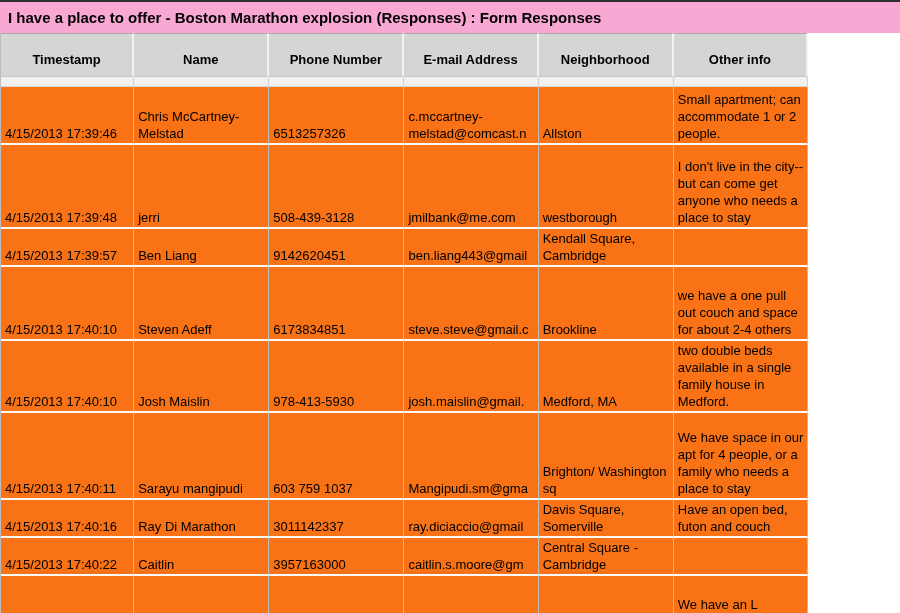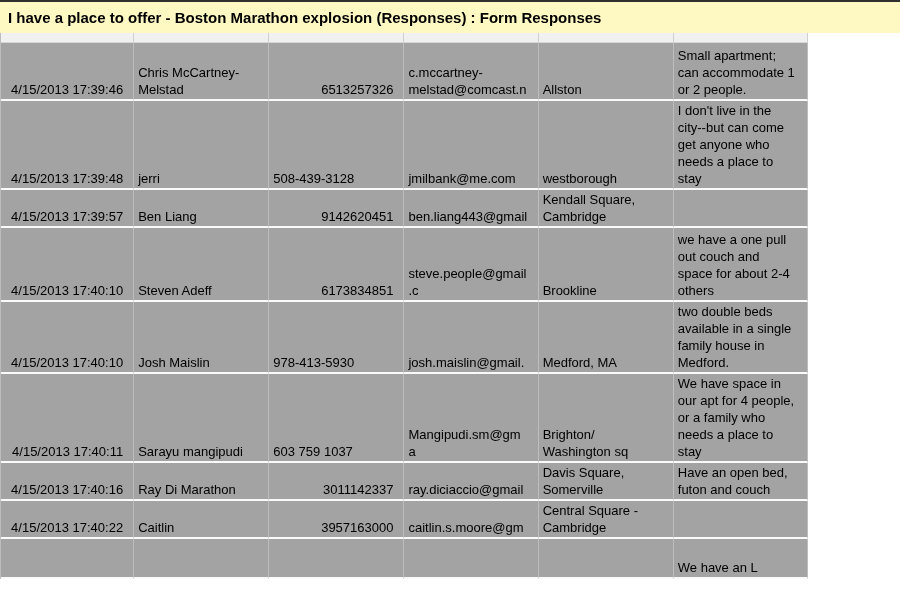--- a/index.html
+++ b/index.html
@@ -2,64 +2,72 @@
 <html><head>
 <meta charset="utf-8">
 <style>
   html,body{margin:0;padding:0;}
   body{
     width:900px;height:613px;overflow:hidden;background:#fff;
     font-family:"Liberation Sans","DejaVu Sans",sans-serif;color:#000;
   }
   .page{border-top:2px solid #2f2f2f;}
   .title-bar{
-    background:#fef9c3;padding:7px 8px 7px 8px;
+    background:#f9a8d4;padding:7px 8px 7px 8px;
     font-size:15px;font-weight:bold;color:#000;white-space:nowrap;overflow:hidden;
   }
   table.sheet{
     border-collapse:separate;border-spacing:0;table-layout:fixed;
     width:808px;border-left:1px solid #bdbdbd;
   }
   col.c-ts{width:133px;} col.c-name{width:135px;} col.c-phone{width:135px;}
   col.c-email{width:134px;} col.c-hood{width:135px;} col.c-info{width:134px;}
   th{
     background:#d5d5d5;font-size:13px;font-weight:bold;text-align:center;
     vertical-align:bottom;height:44px;padding:0 3px 9px 3px;
     border-top:1px solid #a9a9a9;border-right:2px solid #f2f2f2;
     border-bottom:1px solid #c8c8c8;overflow:hidden;box-sizing:border-box;
   }
   tr.spacer-row td{
     background:#f1f1f1;height:10px;padding:0;
     border-right:1px solid #cfcfcf;border-bottom:1px solid #d6d6d6;
     box-sizing:border-box;
   }
   td.cell{
-    background:#a3a3a3;font-size:13px;line-height:17px;vertical-align:bottom;
-    padding:1px 10px 1px 4px;border-right:1px solid #bdbdbd;
+    background:#f97316;font-size:13px;line-height:17px;vertical-align:bottom;
+    padding:1px 3px 1px 4px;border-right:1px solid #bdbdbd;
     border-bottom:2px solid #fafafa;overflow:hidden;word-wrap:break-word;
     box-sizing:border-box;
   }
-  td.cell.right{text-align:right;}
+  td.cell.right{}
 </style>
 </head>
 <body>
 
 <div class="page">
   <div class="title-bar">I have a place to offer - Boston Marathon explosion (Responses) : Form Responses</div>
 
   <table class="sheet">
     <colgroup>
       <col class="c-ts">
         <col class="c-name">
         <col class="c-phone">
       <col class="c-email">
         <col class="c-hood">
         <col class="c-info">
     </colgroup>
     <thead>
+      <tr>
+        <th>Timestamp</th>
+        <th>Name</th>
+        <th>Phone Number</th>
+        <th>E-mail Address</th>
+        <th>Neighborhood</th>
+        <th>Other info</th>
+      </tr>
       <tr class="spacer-row">
         <td></td>
           <td></td>
           <td></td>
           <td></td>
           <td></td>
           <td></td>
       </tr>
     </thead>
     <tbody>
@@ -85,21 +93,21 @@
           <td class="cell">Ben Liang</td>
           <td class="cell right">9142620451</td>
           <td class="cell">ben.liang443@gmail</td>
           <td class="cell">Kendall Square, Cambridge</td>
           <td class="cell"></td>
         </tr>
         <tr style="height: 74px;">
           <td class="cell right">4/15/2013 17:40:10</td>
           <td class="cell">Steven Adeff</td>
           <td class="cell right">6173834851</td>
-          <td class="cell">steve.people@gmail.c</td>
+          <td class="cell">steve.steve@gmail.c</td>
           <td class="cell">Brookline</td>
           <td class="cell">we have a one pull out couch and space for about 2-4 others</td>
         </tr>
         <tr style="height: 72px;">
           <td class="cell right">4/15/2013 17:40:10</td>
           <td class="cell">Josh Maislin</td>
           <td class="cell">978-413-5930</td>
           <td class="cell">josh.maislin@gmail.</td>
           <td class="cell">Medford, MA</td>
           <td class="cell">two double beds available in a single family house in Medford.</td>

